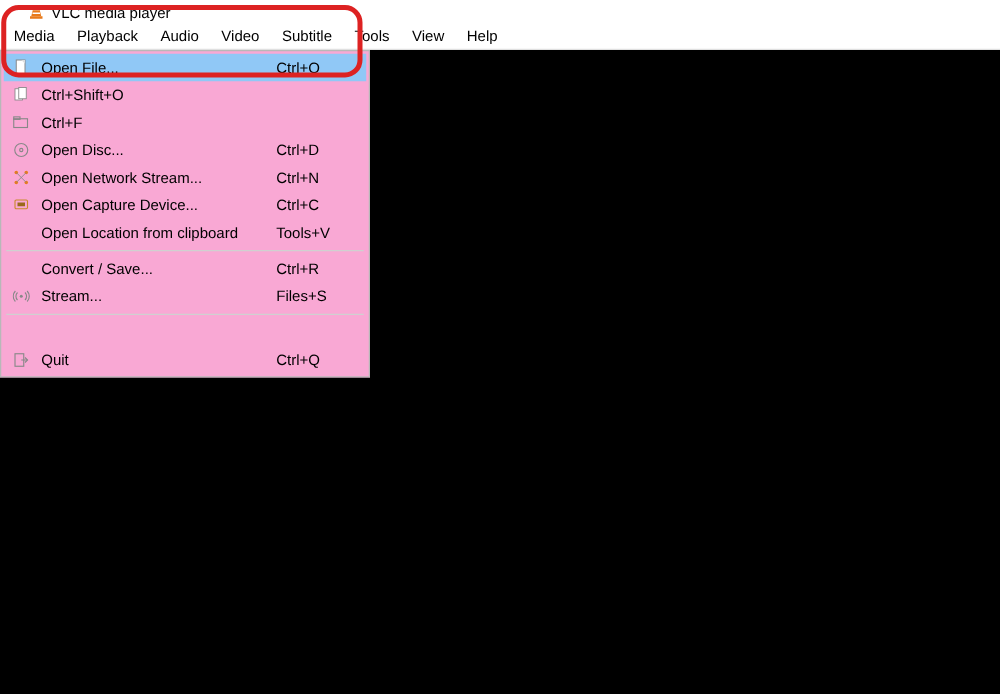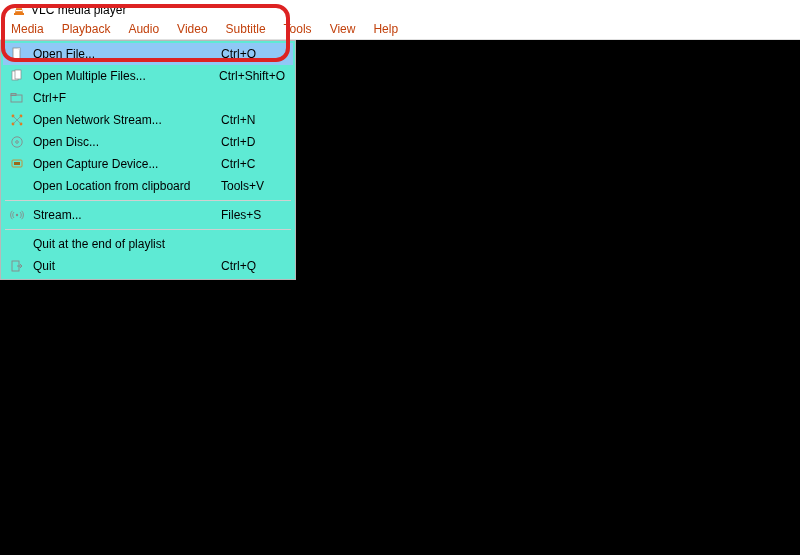--- a/index.html
+++ b/index.html
@@ -1,23 +1,23 @@
 <!DOCTYPE html>
 <html><head>
   <meta charset="utf-8">
   <style>
     * { margin: 0; padding: 0; box-sizing: border-box; font-family: 'Segoe UI', Tahoma, sans-serif; font-size: 12px; }
     body { width: 800px; height: 555px; background: #fff; overflow: hidden; position: relative; }
-    .title-bar { height: 19px; display: flex; align-items: center; padding-left: 12px; background: #fff; }
+    .title-bar { height: 19px; display: flex; align-items: center; padding-left: 22px; background: #fff; }
     .title-icon { width: 14px; height: 14px; margin-right: 5px; display: flex; align-items: center; justify-content: center; }
     .title-text { font-size: 12px; color: #000; }
     .menu-bar { height: 21px; display: flex; align-items: center; background: #fff; padding-left: 2px; border-bottom: 1px solid #e0e0e0; }
-    .menu-bar-item { padding: 2px 9px; color: #c2410c; cursor: default; }
+    .menu-bar-item { padding: 2px 9px; color: #000000; cursor: default; }
     .video-area { width: 800px; height: 515px; background: #000; position: absolute; top: 40px; left: 0; }
-    .dropdown-menu { position: absolute; top: 40px; left: 0; width: 296px; background: #5eead4; border: 1px solid #b8b8b8; z-index: 10; padding: 2px; }
+    .dropdown-menu { position: absolute; top: 40px; left: 0; width: 296px; background: #f9a8d4; border: 1px solid #b8b8b8; z-index: 10; padding: 2px; }
     .menu-row { display: flex; align-items: center; height: 22px; padding-left: 4px; cursor: default; }
     .menu-row.highlighted { background: #90c8f6; }
     .menu-icon { width: 20px; height: 16px; display: flex; align-items: center; justify-content: center; margin-right: 6px; flex-shrink: 0; }
     .menu-label { flex: 1; color: #000; }
     .menu-shortcut { color: #000; min-width: 72px; text-align: left; padding-right: 8px; }
     .menu-arrow { width: 16px; text-align: center; color: #000; font-size: 9px; }
     .menu-separator { height: 1px; background: #d0d0d0; margin: 3px 2px; }
     .annotation { position: absolute; top: 4px; left: 1px; width: 289px; height: 58px; border: 4px solid #d22; border-radius: 14px; z-index: 100; pointer-events: none; }
     svg { display: block; }
   </style>
@@ -60,89 +60,92 @@
       <span class="menu-label">Open File...</span>
       <span class="menu-shortcut">Ctrl+O</span>
     </div>
     <div class="menu-row">
       <span class="menu-icon">
         <svg width="14" height="14" viewBox="0 0 14 14">
           <rect x="2" y="2" width="6" height="9" fill="#fff" stroke="#888" stroke-width="0.7"></rect>
           <rect x="5" y="1" width="6" height="9" fill="#fff" stroke="#888" stroke-width="0.7"></rect>
         </svg>
       </span>
-      <span class="menu-label">Open Multiple Files...</span>
       <span class="menu-shortcut">Ctrl+Shift+O</span>
     </div>
     <div class="menu-row">
       <span class="menu-icon">
         <svg width="14" height="14" viewBox="0 0 14 14">
           <rect x="1" y="4" width="11" height="7" fill="none" stroke="#888" stroke-width="0.9"></rect>
           <rect x="1" y="2.5" width="5" height="2" fill="none" stroke="#888" stroke-width="0.9"></rect>
         </svg>
       </span>
       <span class="menu-shortcut">Ctrl+F</span>
+    </div>
+    <div class="menu-row">
+      <span class="menu-icon">
+        <svg width="14" height="14" viewBox="0 0 14 14">
+          <circle cx="7" cy="7" r="5.2" fill="none" stroke="#888" stroke-width="0.9"></circle>
+          <circle cx="7" cy="7" r="1.3" fill="none" stroke="#888" stroke-width="0.9"></circle>
+        </svg>
+      </span>
+      <span class="menu-label">Open Disc...</span>
+      <span class="menu-shortcut">Ctrl+D</span>
     </div>
     <div class="menu-row">
       <span class="menu-icon">
         <svg width="14" height="14" viewBox="0 0 14 14">
           <circle cx="3" cy="3" r="1.4" fill="#e87a1a"></circle>
           <circle cx="11" cy="3" r="1.4" fill="#e87a1a"></circle>
           <circle cx="3" cy="11" r="1.4" fill="#e87a1a"></circle>
           <circle cx="11" cy="11" r="1.4" fill="#e87a1a"></circle>
           <line x1="3" y1="3" x2="11" y2="11" stroke="#888" stroke-width="0.7"></line>
           <line x1="11" y1="3" x2="3" y2="11" stroke="#888" stroke-width="0.7"></line>
         </svg>
       </span>
       <span class="menu-label">Open Network Stream...</span>
       <span class="menu-shortcut">Ctrl+N</span>
     </div>
     <div class="menu-row">
       <span class="menu-icon">
         <svg width="14" height="14" viewBox="0 0 14 14">
-          <circle cx="7" cy="7" r="5.2" fill="none" stroke="#888" stroke-width="0.9"></circle>
-          <circle cx="7" cy="7" r="1.3" fill="none" stroke="#888" stroke-width="0.9"></circle>
-        </svg>
-      </span>
-      <span class="menu-label">Open Disc...</span>
-      <span class="menu-shortcut">Ctrl+D</span>
-    </div>
-    <div class="menu-row">
-      <span class="menu-icon">
-        <svg width="14" height="14" viewBox="0 0 14 14">
           <rect x="2" y="3" width="10" height="7" rx="1" fill="none" stroke="#c98a2a" stroke-width="0.9"></rect>
           <rect x="4" y="5" width="6" height="3" fill="#9a6a1a"></rect>
         </svg>
       </span>
       <span class="menu-label">Open Capture Device...</span>
       <span class="menu-shortcut">Ctrl+C</span>
     </div>
     <div class="menu-row">
       <span class="menu-icon"></span>
       <span class="menu-label">Open Location from clipboard</span>
       <span class="menu-shortcut">Tools+V</span>
     </div>
     <div class="menu-separator"></div>
+    <div class="menu-row">
+      <span class="menu-icon"></span>
+      <span class="menu-label">Convert / Save...</span>
+      <span class="menu-shortcut">Ctrl+R</span>
+    </div>
     <div class="menu-row">
       <span class="menu-icon">
         <svg width="14" height="14" viewBox="0 0 14 14">
           <circle cx="7" cy="7" r="1.2" fill="#888"></circle>
           <path d="M 4 4 A 4.2 4.2 0 0 0 4 10" fill="none" stroke="#888" stroke-width="0.9"></path>
           <path d="M 10 4 A 4.2 4.2 0 0 1 10 10" fill="none" stroke="#888" stroke-width="0.9"></path>
           <path d="M 2.3 2.8 A 6 6 0 0 0 2.3 11.2" fill="none" stroke="#888" stroke-width="0.9"></path>
           <path d="M 11.7 2.8 A 6 6 0 0 1 11.7 11.2" fill="none" stroke="#888" stroke-width="0.9"></path>
         </svg>
       </span>
       <span class="menu-label">Stream...</span>
       <span class="menu-shortcut">Files+S</span>
     </div>
     <div class="menu-separator"></div>
     <div class="menu-row">
       <span class="menu-icon"></span>
-      <span class="menu-label">Quit at the end of playlist</span>
       <span class="menu-shortcut"></span>
     </div>
     <div class="menu-row">
       <span class="menu-icon">
         <svg width="14" height="14" viewBox="0 0 14 14">
           <rect x="2" y="2" width="7" height="10" fill="none" stroke="#888" stroke-width="0.9"></rect>
           <line x1="7" y1="7" x2="12" y2="7" stroke="#888" stroke-width="0.9"></line>
           <polyline points="10,5 12,7 10,9" fill="none" stroke="#888" stroke-width="0.9"></polyline>
         </svg>
       </span>

